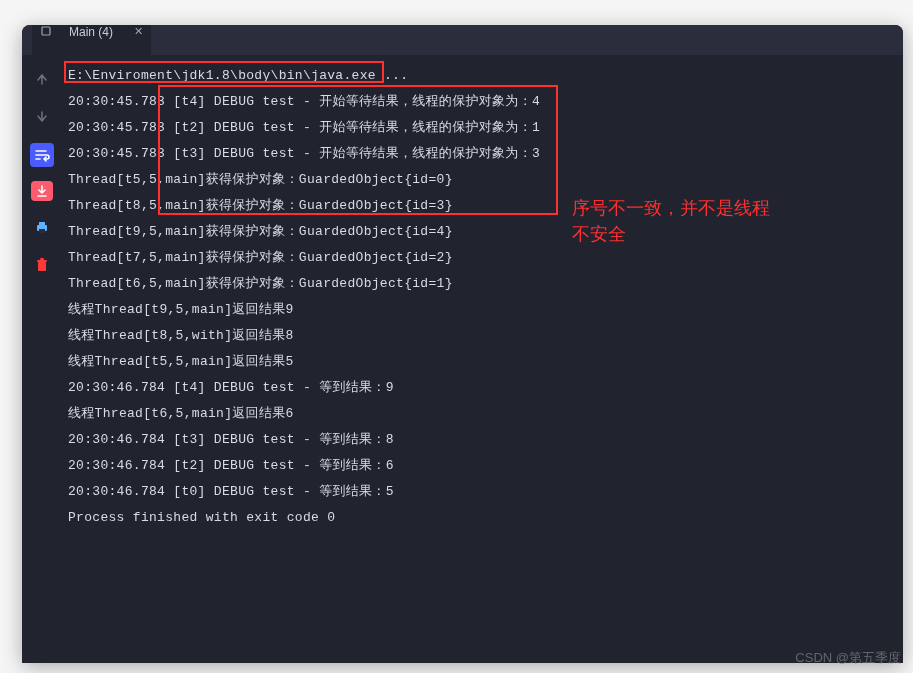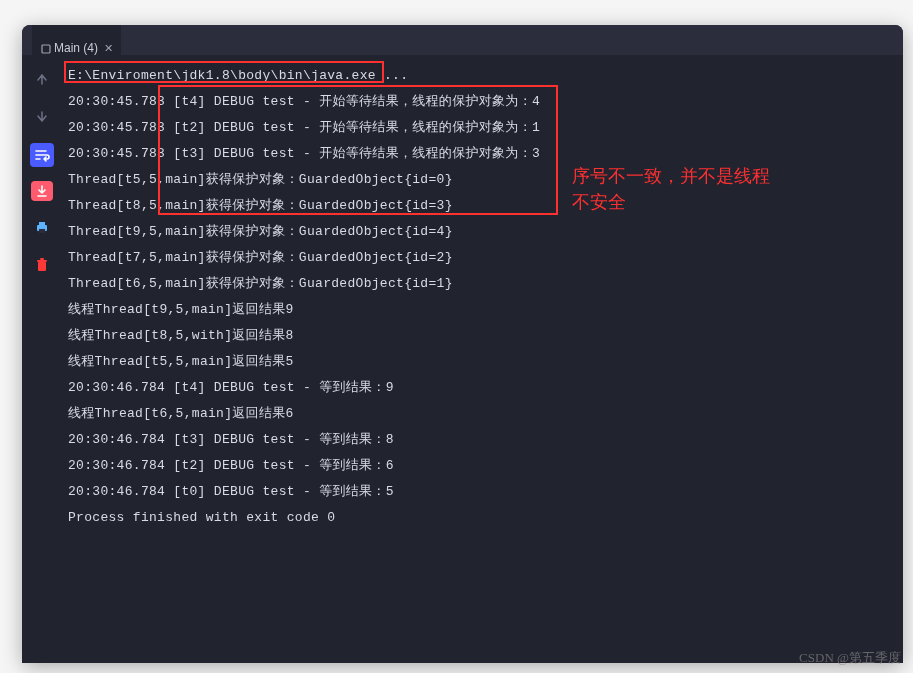--- a/index.html
+++ b/index.html
@@ -28,28 +28,28 @@
       height: 30px;
       background: #2b2d3c;
       display: flex;
       align-items: center;
       border-top-left-radius: 8px;
       border-top-right-radius: 8px;
       padding-left: 10px;
     }
     .tab {
       display: flex;
-      align-items: flex-end;
+      align-items: flex-start;
       height: 100%;
       padding: 0 8px;
       background: #21232f;
       color: #c8ccd4;
       font-size: 12px;
       font-family: sans-serif;
-      gap: 2px;
+      gap: 17px;
     }
     .tab-icon {
       color: #7b8191;
       display: flex;
       align-items: center;
     }
     .tab-close {
       color: #9da3b3;
       font-size: 11px;
       cursor: pointer;
@@ -107,27 +107,28 @@
       border: 2px solid #ff3030;
       pointer-events: none;
     }
     .annotation {
       position: absolute;
       color: #ff3030;
       font-family: Liberation Serif, serif;
       font-size: 18px;
       line-height: 26px;
       pointer-events: none;
+      margin-top: 32px;
     }
     .watermark {
       position: absolute;
       bottom: 6px;
       right: 12px;
       color: rgba(130,130,130,0.7);
-      font-family: Liberation Serif, serif;
+      font-family: Liberation Sans, sans-serif;
       font-size: 13px;
       pointer-events: none;
     }
   </style>
 </head>
 <body>
 
 <div class="ide-container">
   <div class="tab-bar">
     <div class="tab">

